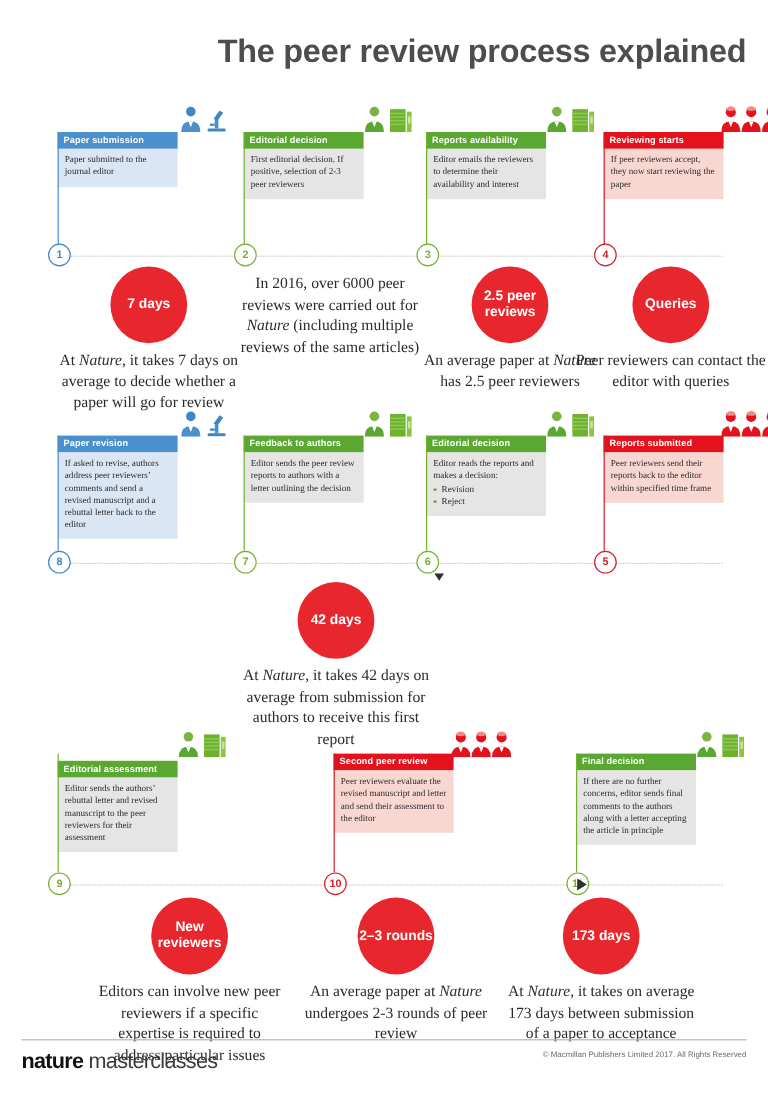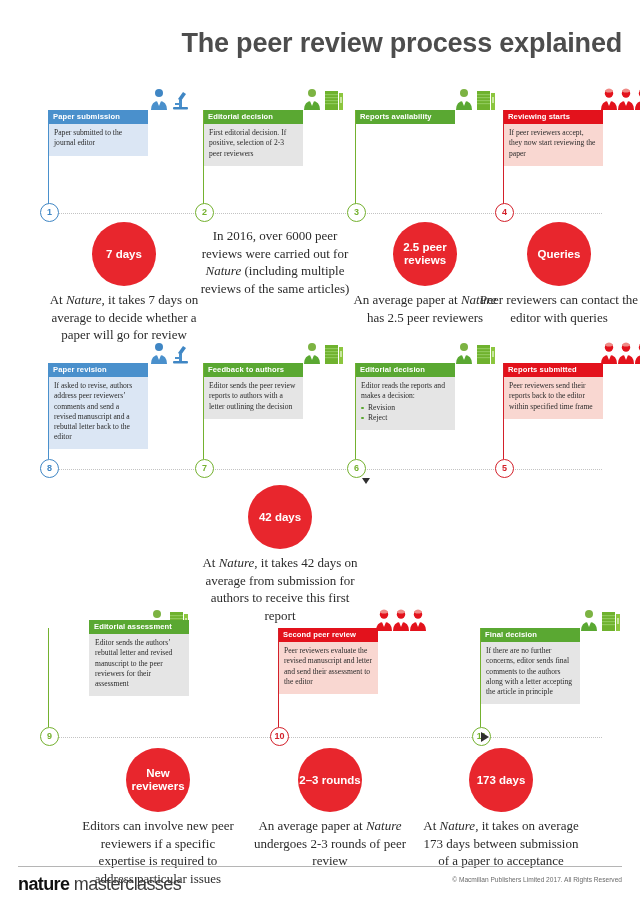--- a/index.html
+++ b/index.html
@@ -191,20 +191,23 @@
               <rect x="24" y="9" width="13" height="1.2" fill="#8fc95a"></rect>
               <rect x="24" y="12" width="13" height="1.2" fill="#8fc95a"></rect>
               <rect x="24" y="15" width="13" height="1.2" fill="#8fc95a"></rect>
               <rect x="38" y="5" width="4" height="17" fill="#8cc63e"></rect>
               <rect x="39" y="9" width="2" height="6" fill="#c9e6a0"></rect>
             </svg>
           </div>
         </div>
         <div class="card" style="top: 110px;">
           <div class="hdr">Reports availability</div>
+          <div class="body">
+            <div>Editor emails the reviewers to determine their availability and interest</div>
+          </div>
         </div>
         <div class="stem" style="left: 14px; top: 110px; height: 95px;"></div>
         <div class="numc" style="left: 6px; top: 203px;">3</div>
       </div>
       <div class="step red" style="left: 489px; top: 0px;">
         <div class="iconstrip" style="top: 86px; text-align: right;">
           <div style="position:absolute;right:2px;bottom:0;">
             <svg width="50" height="22" viewBox="0 0 50 22">
               <g fill="#e3121c">
                 <circle cx="8" cy="5.5" r="4.2"></circle>
@@ -359,21 +362,21 @@
               <rect x="24" y="3" width="13" height="19" fill="#6fb22e"></rect>
               <rect x="24" y="6" width="13" height="1.2" fill="#8fc95a"></rect>
               <rect x="24" y="9" width="13" height="1.2" fill="#8fc95a"></rect>
               <rect x="24" y="12" width="13" height="1.2" fill="#8fc95a"></rect>
               <rect x="24" y="15" width="13" height="1.2" fill="#8fc95a"></rect>
               <rect x="38" y="5" width="4" height="17" fill="#8cc63e"></rect>
               <rect x="39" y="9" width="2" height="6" fill="#c9e6a0"></rect>
             </svg>
           </div>
         </div>
-        <div class="card" style="top: 620px; padding-left: 41px;">
+        <div class="card" style="top: 634px;">
           <div class="hdr">Editorial assessment</div>
           <div class="body">
             <div>Editor sends the authors’ rebuttal letter and revised manuscript to the peer reviewers for their assessment</div>
           </div>
         </div>
         <div class="stem" style="left: 14px; top: 628px; height: 99px;"></div>
         <div class="numc" style="left: 6px; top: 727px;">9</div>
       </div>
       <div class="step red" style="left: 264px; top: 0px;">
         <div class="iconstrip" style="top: 607px; text-align: right;">

